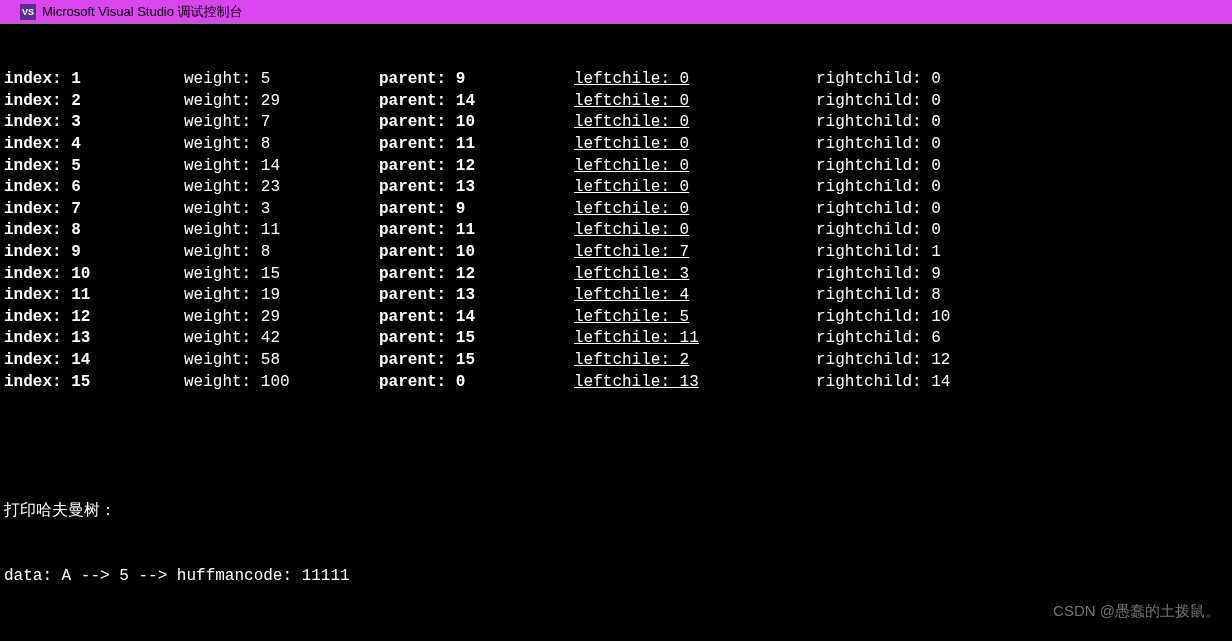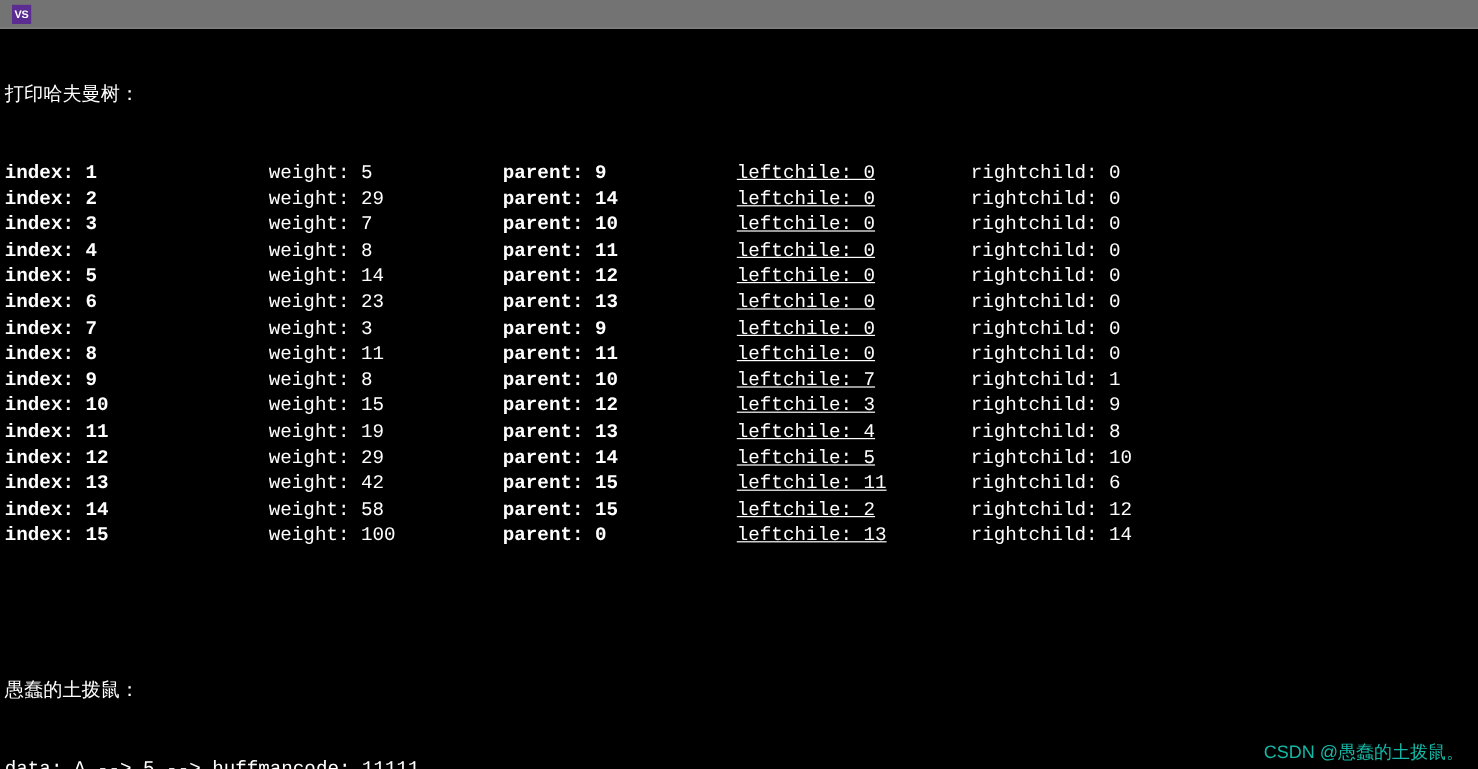--- a/index.html
+++ b/index.html
@@ -10,26 +10,26 @@
     body {
       background: #000;
       color: #fff;
       font-family: "Consolas", "Courier New", monospace;
       font-size: 16px;
       width: 1232px;
       height: 641px;
       overflow: hidden;
     }
     .title-bar {
-      background: #737373;
+      background: #d946ef;
       color: #000;
       height: 24px;
       display: flex;
       align-items: center;
-      padding: 0 10px;
+      padding: 0 20px;
       border-bottom: 1px solid #888;
       font-family: "Segoe UI", Tahoma, sans-serif;
       font-size: 13px;
     }
     .title-icon {
       width: 16px;
       height: 16px;
       background: #5c2d91;
       margin-right: 6px;
       display: flex;
@@ -41,46 +41,46 @@
     }
     .console {
       padding: 2px 4px;
       line-height: 1.35;
       white-space: pre;
     }
     .tree-row {
       display: flex;
     }
     .col-index { width: 180px; font-weight: bold; }
-    .col-weight { width: 195px; margin-left: 40px; }
+    .col-weight { width: 195px; }
     .col-parent { width: 195px; font-weight: bold; }
     .col-leftchild { width: 195px; text-decoration: underline; }
-    .col-rightchild { width: 200px; }
+    .col-rightchild { width: 200px; margin-left: 47px; }
     .blank-line {
       height: 1.35em;
     }
     .watermark {
       position: absolute;
-      bottom: 4px;
+      bottom: 20px;
       right: 12px;
-      color: #14b8a6;
+      color: #737373;
       font-family: "Segoe UI", sans-serif;
       font-size: 15px;
     }
   </style>
 </head>
 <body>
 
 <div class="title-bar">
   <div class="title-icon">
       <span>VS</span>
     </div>
+  <span>Microsoft Visual Studio 调试控制台</span>
 </div>
 
 <div class="console">
-  <div>打印哈夫曼树：</div>
   <div id="tree-rows"><div class="tree-row"><span class="col-index">index: 1</span><span class="col-weight">weight: 5</span><span class="col-parent">parent: 9</span><span class="col-leftchild">leftchile: 0</span><span class="col-rightchild">rightchild: 0</span></div><div class="tree-row"><span class="col-index">index: 2</span><span class="col-weight">weight: 29</span><span class="col-parent">parent: 14</span><span class="col-leftchild">leftchile: 0</span><span class="col-rightchild">rightchild: 0</span></div><div class="tree-row"><span class="col-index">index: 3</span><span class="col-weight">weight: 7</span><span class="col-parent">parent: 10</span><span class="col-leftchild">leftchile: 0</span><span class="col-rightchild">rightchild: 0</span></div><div class="tree-row"><span class="col-index">index: 4</span><span class="col-weight">weight: 8</span><span class="col-parent">parent: 11</span><span class="col-leftchild">leftchile: 0</span><span class="col-rightchild">rightchild: 0</span></div><div class="tree-row"><span class="col-index">index: 5</span><span class="col-weight">weight: 14</span><span class="col-parent">parent: 12</span><span class="col-leftchild">leftchile: 0</span><span class="col-rightchild">rightchild: 0</span></div><div class="tree-row"><span class="col-index">index: 6</span><span class="col-weight">weight: 23</span><span class="col-parent">parent: 13</span><span class="col-leftchild">leftchile: 0</span><span class="col-rightchild">rightchild: 0</span></div><div class="tree-row"><span class="col-index">index: 7</span><span class="col-weight">weight: 3</span><span class="col-parent">parent: 9</span><span class="col-leftchild">leftchile: 0</span><span class="col-rightchild">rightchild: 0</span></div><div class="tree-row"><span class="col-index">index: 8</span><span class="col-weight">weight: 11</span><span class="col-parent">parent: 11</span><span class="col-leftchild">leftchile: 0</span><span class="col-rightchild">rightchild: 0</span></div><div class="tree-row"><span class="col-index">index: 9</span><span class="col-weight">weight: 8</span><span class="col-parent">parent: 10</span><span class="col-leftchild">leftchile: 7</span><span class="col-rightchild">rightchild: 1</span></div><div class="tree-row"><span class="col-index">index: 10</span><span class="col-weight">weight: 15</span><span class="col-parent">parent: 12</span><span class="col-leftchild">leftchile: 3</span><span class="col-rightchild">rightchild: 9</span></div><div class="tree-row"><span class="col-index">index: 11</span><span class="col-weight">weight: 19</span><span class="col-parent">parent: 13</span><span class="col-leftchild">leftchile: 4</span><span class="col-rightchild">rightchild: 8</span></div><div class="tree-row"><span class="col-index">index: 12</span><span class="col-weight">weight: 29</span><span class="col-parent">parent: 14</span><span class="col-leftchild">leftchile: 5</span><span class="col-rightchild">rightchild: 10</span></div><div class="tree-row"><span class="col-index">index: 13</span><span class="col-weight">weight: 42</span><span class="col-parent">parent: 15</span><span class="col-leftchild">leftchile: 11</span><span class="col-rightchild">rightchild: 6</span></div><div class="tree-row"><span class="col-index">index: 14</span><span class="col-weight">weight: 58</span><span class="col-parent">parent: 15</span><span class="col-leftchild">leftchile: 2</span><span class="col-rightchild">rightchild: 12</span></div><div class="tree-row"><span class="col-index">index: 15</span><span class="col-weight">weight: 100</span><span class="col-parent">parent: 0</span><span class="col-leftchild">leftchile: 13</span><span class="col-rightchild">rightchild: 14</span></div></div>
   <div class="blank-line"></div>
-  <div>愚蠢的土拨鼠：</div>
+  <div>打印哈夫曼树：</div>
   <div id="code-rows"><div>data: A --&gt; 5 --&gt; huffmancode: 11111</div></div>
 </div>
 
 <div class="watermark">CSDN @愚蠢的土拨鼠。</div>
 
 </body></html>

